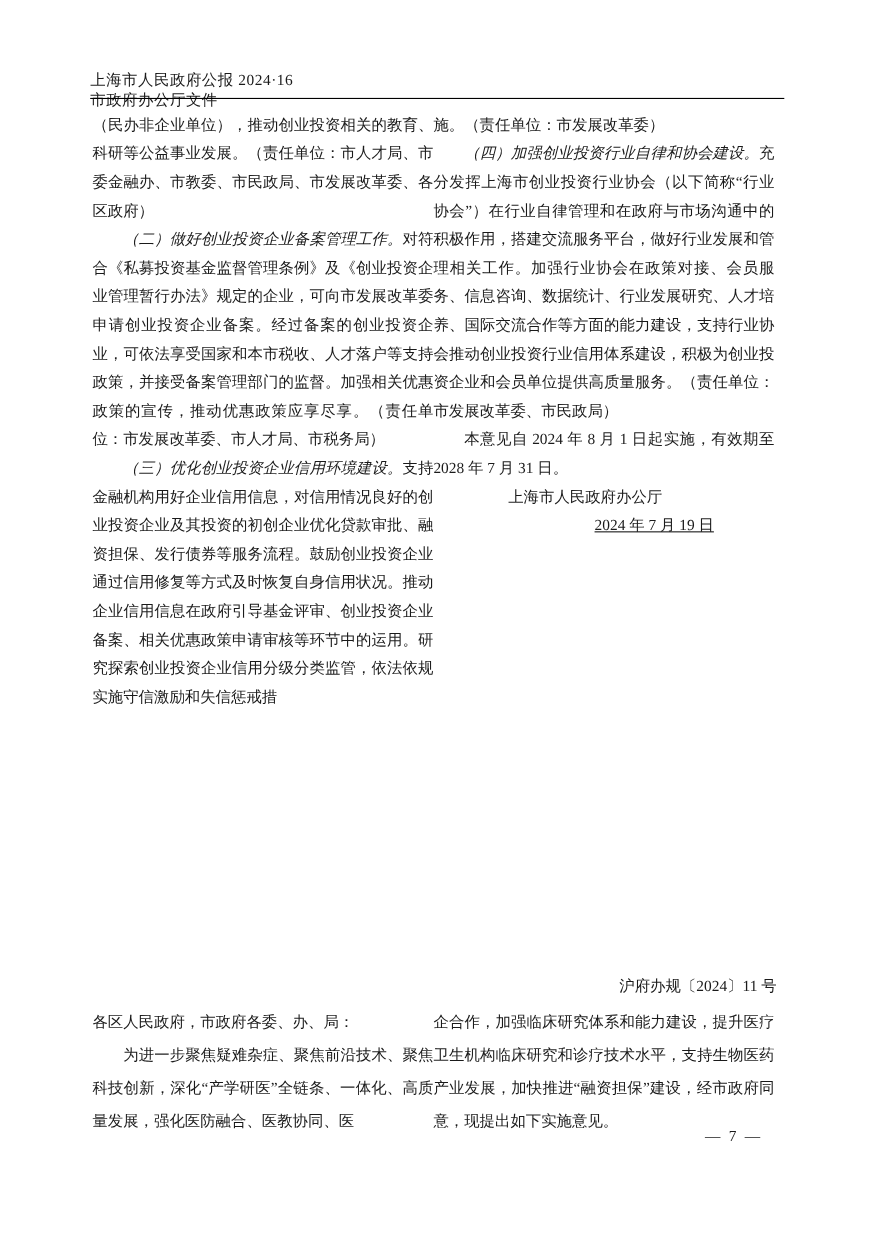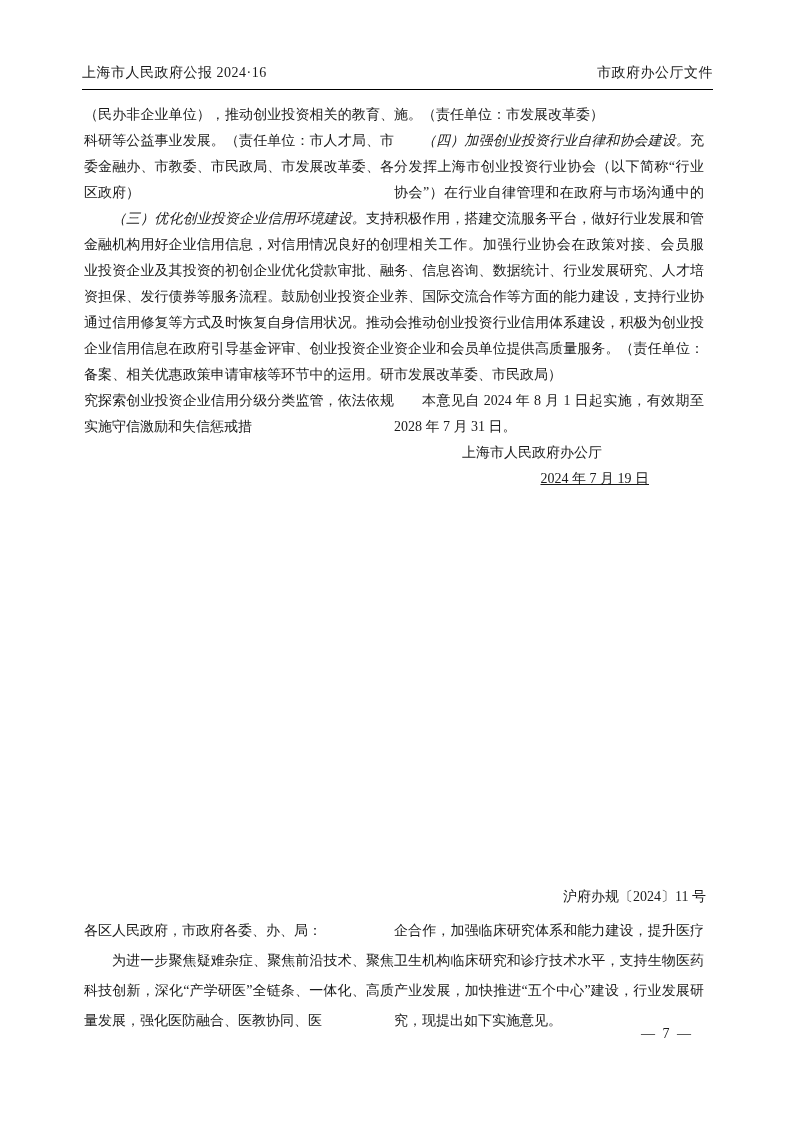--- a/index.html
+++ b/index.html
@@ -15,20 +15,21 @@
   
   .header {
     position: absolute;
     left: 82px;
     right: 80px;
     top: 64px;
     display: flex;
     justify-content: space-between;
     font-size: 14px;
     letter-spacing: 0.5px;
+    flex-direction: column;
   }
   .header-rule {
     position: absolute;
     left: 82px;
     right: 80px;
     top: 89px;
     border-top: 1.6px solid #000;
     height: 0;
   }
   
@@ -86,39 +87,40 @@
 
   <div class="header">
     <span>上海市人民政府公报 2024·16</span>
     <span>市政府办公厅文件</span>
   </div>
   <div class="header-rule"></div>
 
   <div class="columns a1">
     <div class="col">
       <p><span>（民办非企业单位），推动创业投资相关的教育、科研等公益事业发展。（责任单位：市人才局、市委金融办、市教委、市民政局、市发展改革委、各区政府）</span></p>
+      <p class="indent"><span class="kai">（二）做好创业投资企业备案管理工作。</span><span>对符合《私募投资基金监督管理条例》及《创业投资企业管理暂行办法》规定的企业，可向市发展改革委申请创业投资企业备案。经过备案的创业投资企业，可依法享受国家和本市税收、人才落户等支持政策，并接受备案管理部门的监督。加强相关优惠政策的宣传，推动优惠政策应享尽享。（责任单位：市发展改革委、市人才局、市税务局）</span></p>
       <p class="indent"><span class="kai">（三）优化创业投资企业信用环境建设。</span><span>支持金融机构用好企业信用信息，对信用情况良好的创业投资企业及其投资的初创企业优化贷款审批、融资担保、发行债券等服务流程。鼓励创业投资企业通过信用修复等方式及时恢复自身信用状况。推动企业信用信息在政府引导基金评审、创业投资企业备案、相关优惠政策申请审核等环节中的运用。研究探索创业投资企业信用分级分类监管，依法依规实施守信激励和失信惩戒措</span></p>
     </div>
     <div class="col">
       <p><span>施。（责任单位：市发展改革委）</span></p>
       <p class="indent"><span class="kai">（四）加强创业投资行业自律和协会建设。</span><span>充分发挥上海市创业投资行业协会（以下简称“行业协会”）在行业自律管理和在政府与市场沟通中的积极作用，搭建交流服务平台，做好行业发展和管理相关工作。加强行业协会在政策对接、会员服务、信息咨询、数据统计、行业发展研究、人才培养、国际交流合作等方面的能力建设，支持行业协会推动创业投资行业信用体系建设，积极为创业投资企业和会员单位提供高质量服务。（责任单位：市发展改革委、市民政局）</span></p>
       <p class="indent"><span>本意见自 2024 年 8 月 1 日起实施，有效期至 2028 年 7 月 31 日。</span></p>
       <p class="sig-line">上海市人民政府办公厅</p>
       <p class="date-line">2024 年 7 月 19 日</p>
     </div>
   </div>
 
 
   <div class="doc-number">沪府办规〔2024〕11 号</div>
 
   <div class="columns a2">
     <div class="col">
       <p><span>各区人民政府，市政府各委、办、局：</span></p>
       <p class="indent"><span>为进一步聚焦疑难杂症、聚焦前沿技术、聚焦科技创新，深化“产学研医”全链条、一体化、高质量发展，强化医防融合、医教协同、医</span></p>
     </div>
     <div class="col">
-      <p><span>企合作，加强临床研究体系和能力建设，提升医疗卫生机构临床研究和诊疗技术水平，支持生物医药产业发展，加快推进“五个中心”建设，行业发展研究，现提出如下实施意见。</span></p>
+      <p><span>企合作，加强临床研究体系和能力建设，提升医疗卫生机构临床研究和诊疗技术水平，支持生物医药产业发展，加快推进“融资担保”建设，经市政府同意，现提出如下实施意见。</span></p>
     </div>
   </div>
 
   <div class="page-number">— 7 —</div>
 
 </div>
 
 </body></html>

